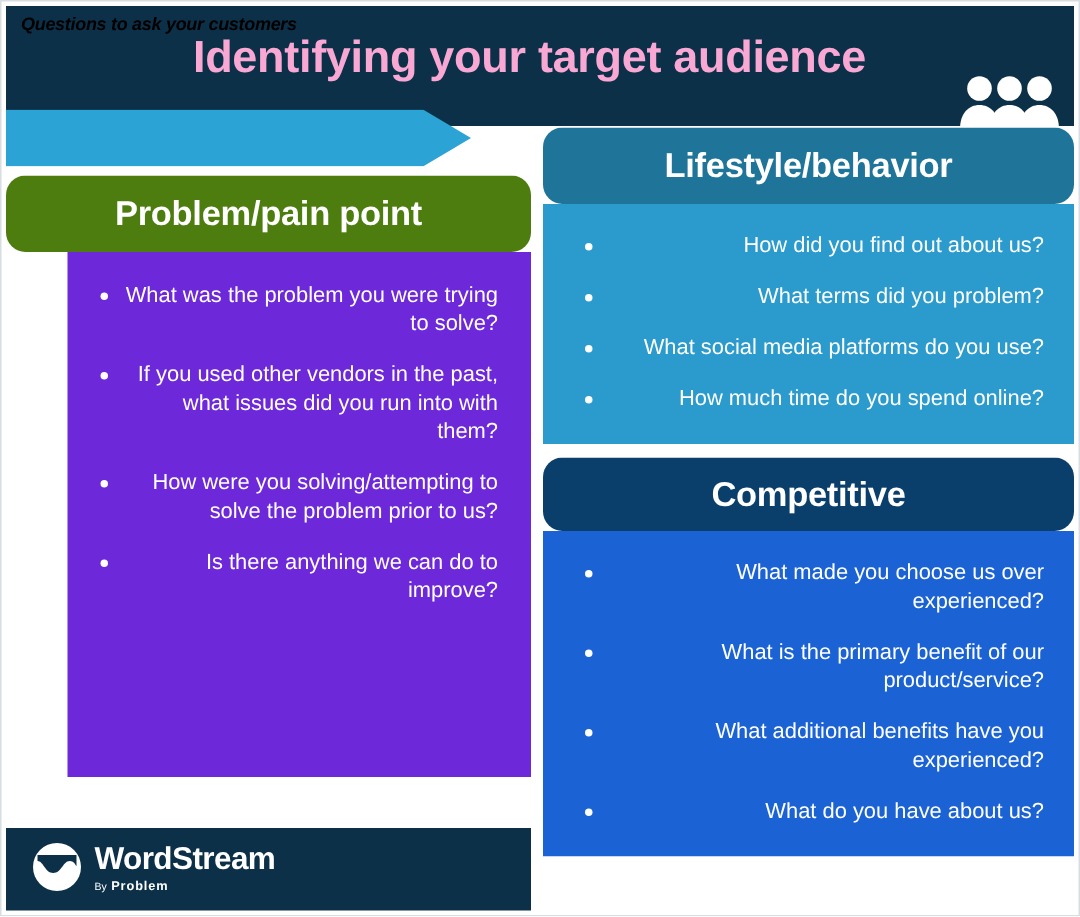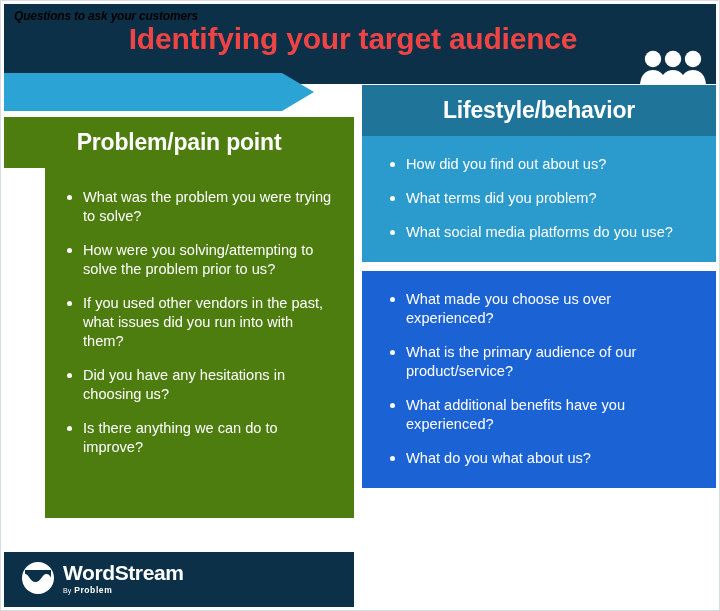--- a/index.html
+++ b/index.html
@@ -28,21 +28,21 @@
     height: 80px;
     background: #0d3049;
     box-sizing: border-box;
   }
   .banner-title {
     position: absolute;
     left: 0;
     right: 14px;
     top: 17px;
     text-align: center;
-    color: #ef4444;
+    color: #f9a8d4;
     font-size: 30px;
     font-weight: bold;
     letter-spacing: -0.2px;
     line-height: 36px;
   }
 
   
   .people-icon {
     position: absolute;
     right: 14px;
@@ -92,23 +92,25 @@
   .card {
     box-sizing: border-box;
     overflow: hidden;
   }
   .card-header {
     text-align: center;
     color: #ffffff;
     font-weight: bold;
     letter-spacing: -0.2px;
     box-sizing: border-box;
+    border-radius: 13px;
   }
   .card-body {
     box-sizing: border-box;
+    text-align: right;
   }
   ul.q-list {
     margin: 0;
     padding: 0;
     list-style: none;
   }
   ul.q-list li {
     position: relative;
     color: #ffffff;
     font-size: 14.6px;
@@ -130,21 +132,21 @@
   }
 
   
   .card-problem .card-header {
     background: #4d7c0f;
     font-size: 23px;
     line-height: 26px;
     padding: 12px 0 13px;
   }
   .card-problem .card-body {
-    background: #4d7c0f;
+    background: #6d28d9;
     padding: 20px 22px 22px 20px;
     min-height: 350px;
     margin-left: 41px;
   }
 
   
   .card-lifestyle .card-header {
     background: #1e7499;
     font-size: 23px;
     line-height: 26px;
@@ -249,48 +251,49 @@
 
   <div class="ribbon"></div>
   <div class="ribbon-text">Questions to ask your customers</div>
 
   <div class="col-left">
     <div class="card card-problem">
       <div class="card-header">Problem/pain point</div>
       <div class="card-body">
         <ul class="q-list">
           <li><span class="bullet"></span><span>What was the problem you were trying to solve?</span></li>
+          <li><span class="bullet"></span><span>If you used other vendors in the past, what issues did you run into with them?</span></li>
           <li><span class="bullet"></span><span>How were you solving/attempting to solve the problem prior to us?</span></li>
-          <li><span class="bullet"></span><span>If you used other vendors in the past, what issues did you run into with them?</span></li>
-          <li><span class="bullet"></span><span>Did you have any hesitations in choosing us?</span></li>
           <li><span class="bullet"></span><span>Is there anything we can do to improve?</span></li>
         </ul>
       </div>
     </div>
   </div>
 
   <div class="col-right">
     <div class="card card-lifestyle">
       <div class="card-header">Lifestyle/behavior</div>
       <div class="card-body">
         <ul class="q-list">
           <li><span class="bullet"></span><span>How did you find out about us?</span></li>
           <li><span class="bullet"></span><span>What terms did you problem?</span></li>
           <li><span class="bullet"></span><span>What social media platforms do you use?</span></li>
+          <li><span class="bullet"></span><span>How much time do you spend online?</span></li>
         </ul>
       </div>
     </div>
 
     <div class="card card-competitive">
+      <div class="card-header">Competitive</div>
       <div class="card-body">
         <ul class="q-list">
           <li><span class="bullet"></span><span>What made you choose us over experienced?</span></li>
-          <li><span class="bullet"></span><span>What is the primary audience of our product/service?</span></li>
+          <li><span class="bullet"></span><span>What is the primary benefit of our product/service?</span></li>
           <li><span class="bullet"></span><span>What additional benefits have you experienced?</span></li>
-          <li><span class="bullet"></span><span>What do you what about us?</span></li>
+          <li><span class="bullet"></span><span>What do you have about us?</span></li>
         </ul>
       </div>
     </div>
   </div>
 
   <div class="logo-bar">
     <div class="logo-inner">
       <span class="logo-mark">
         <svg width="32" height="32" viewBox="0 0 32 32" aria-hidden="true">
           <circle cx="16" cy="16" r="16" fill="#ffffff"></circle>

